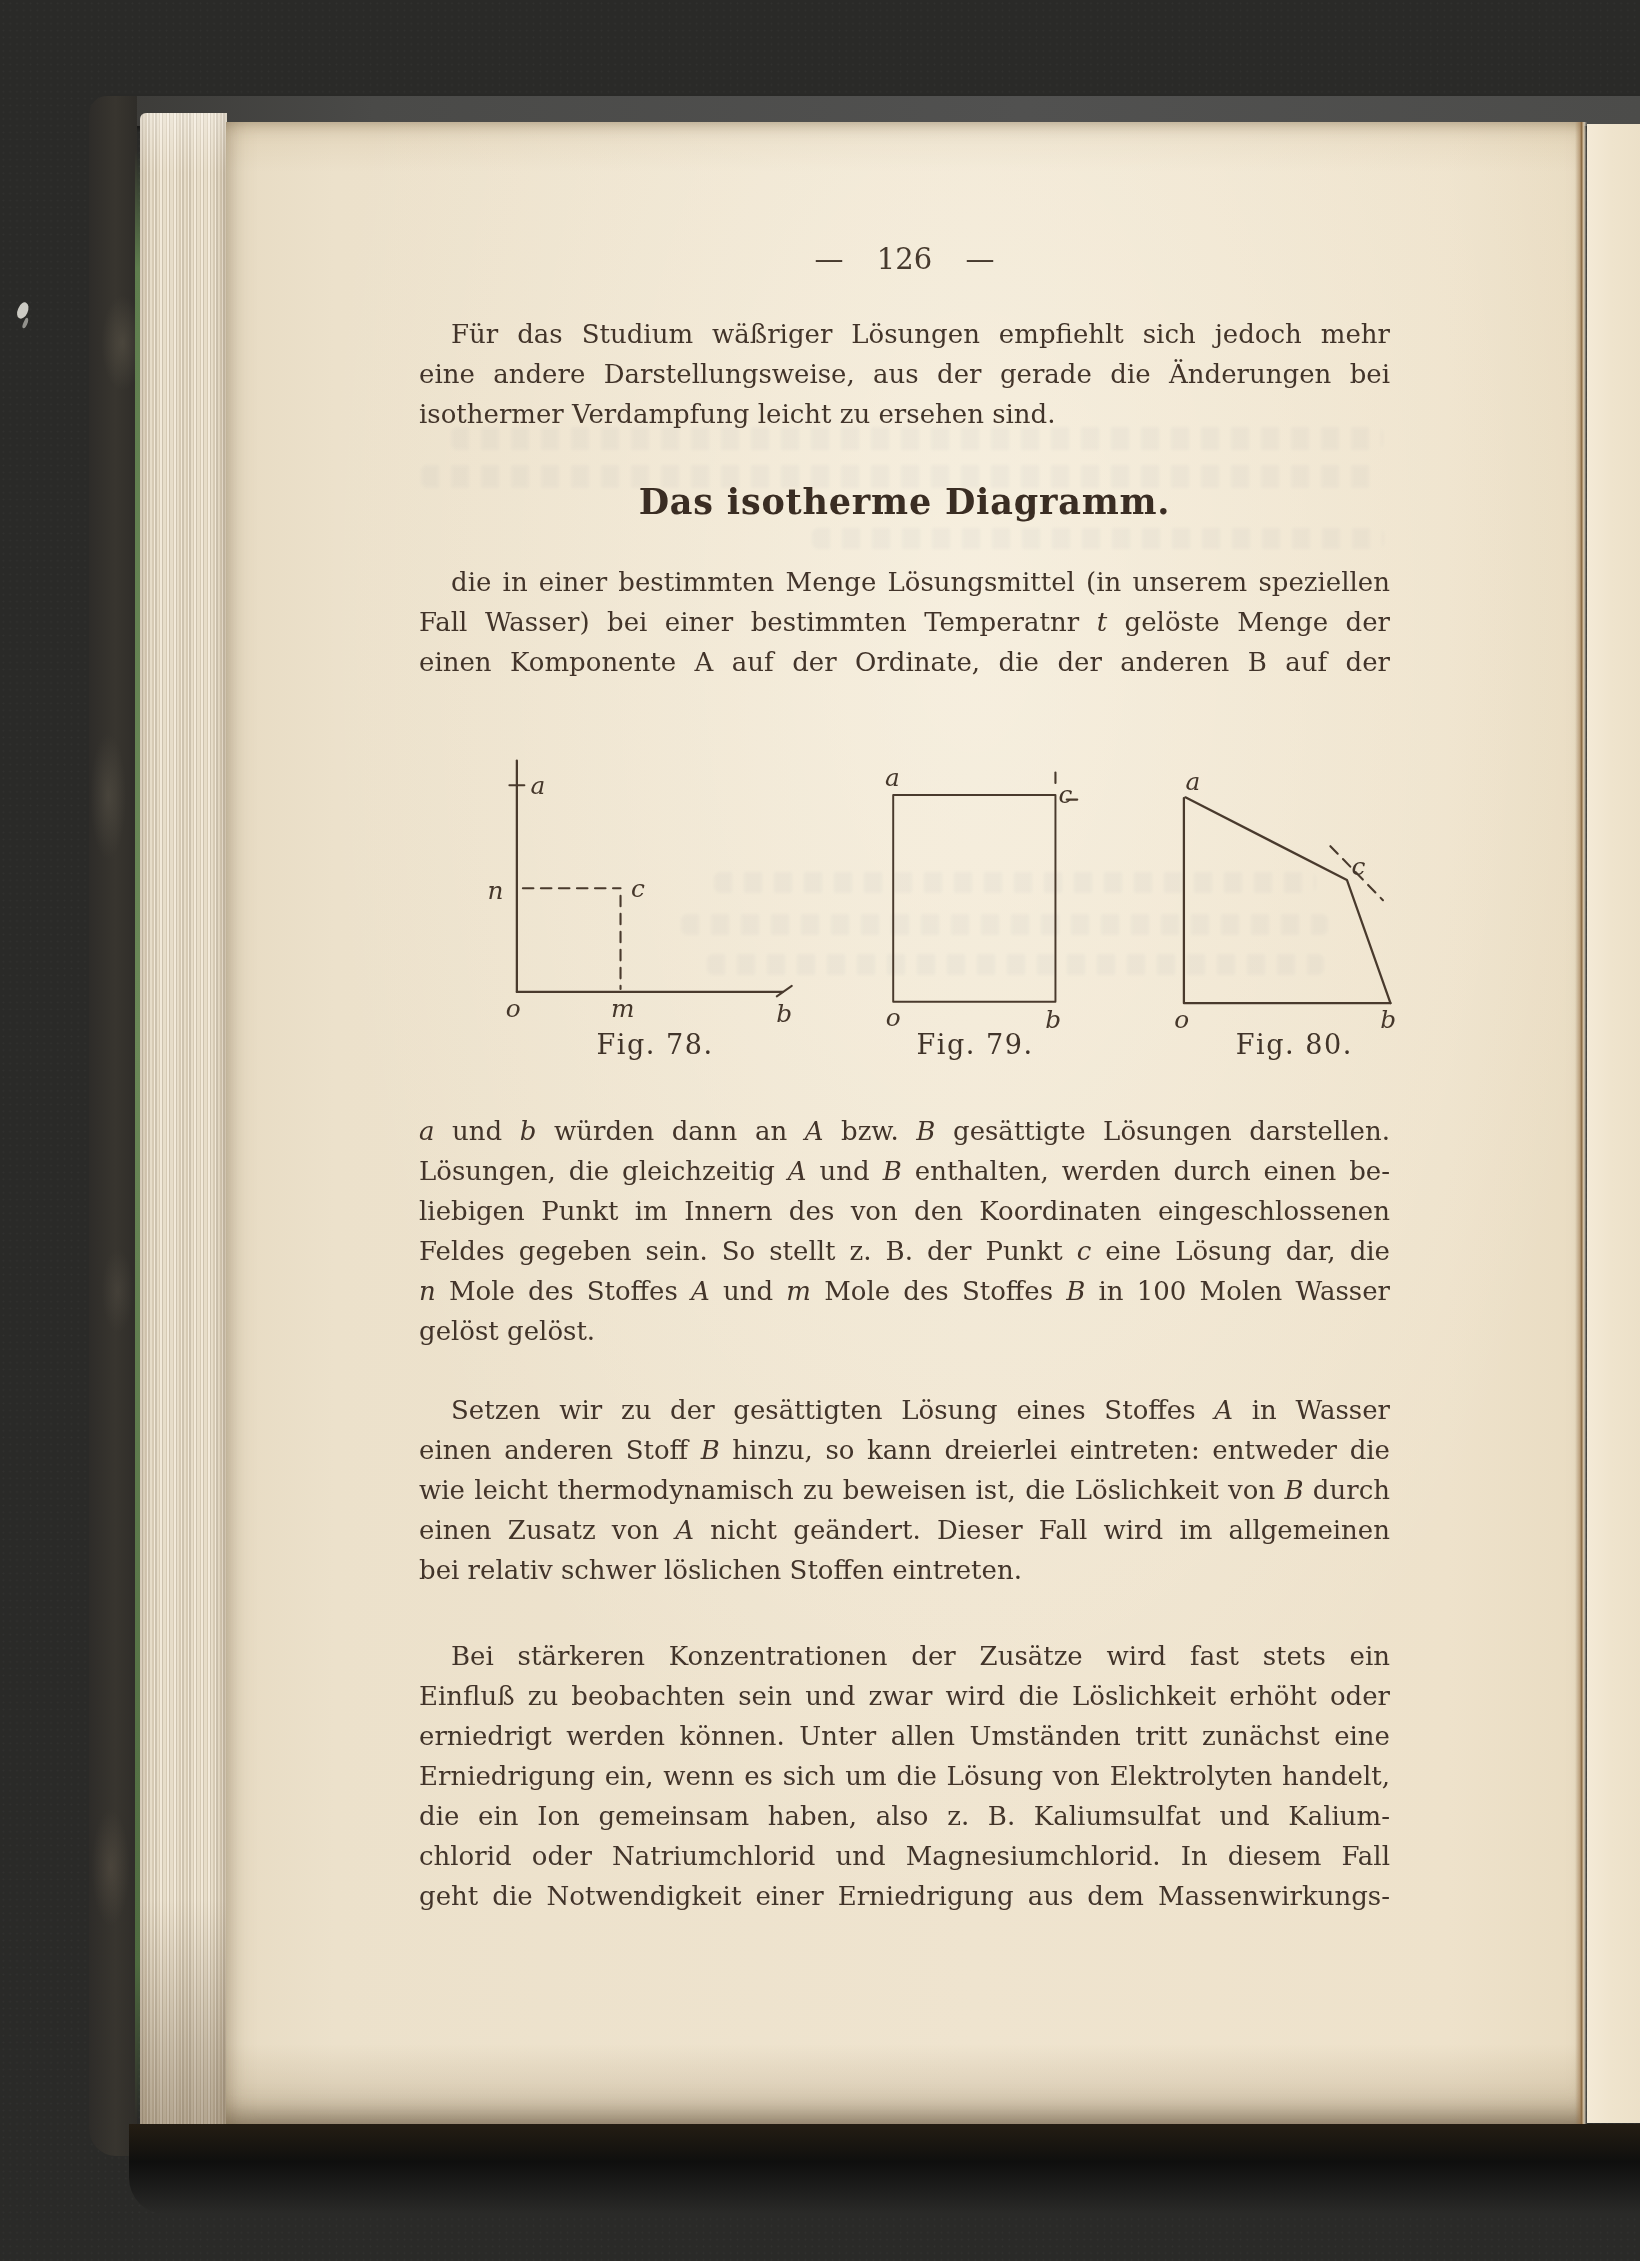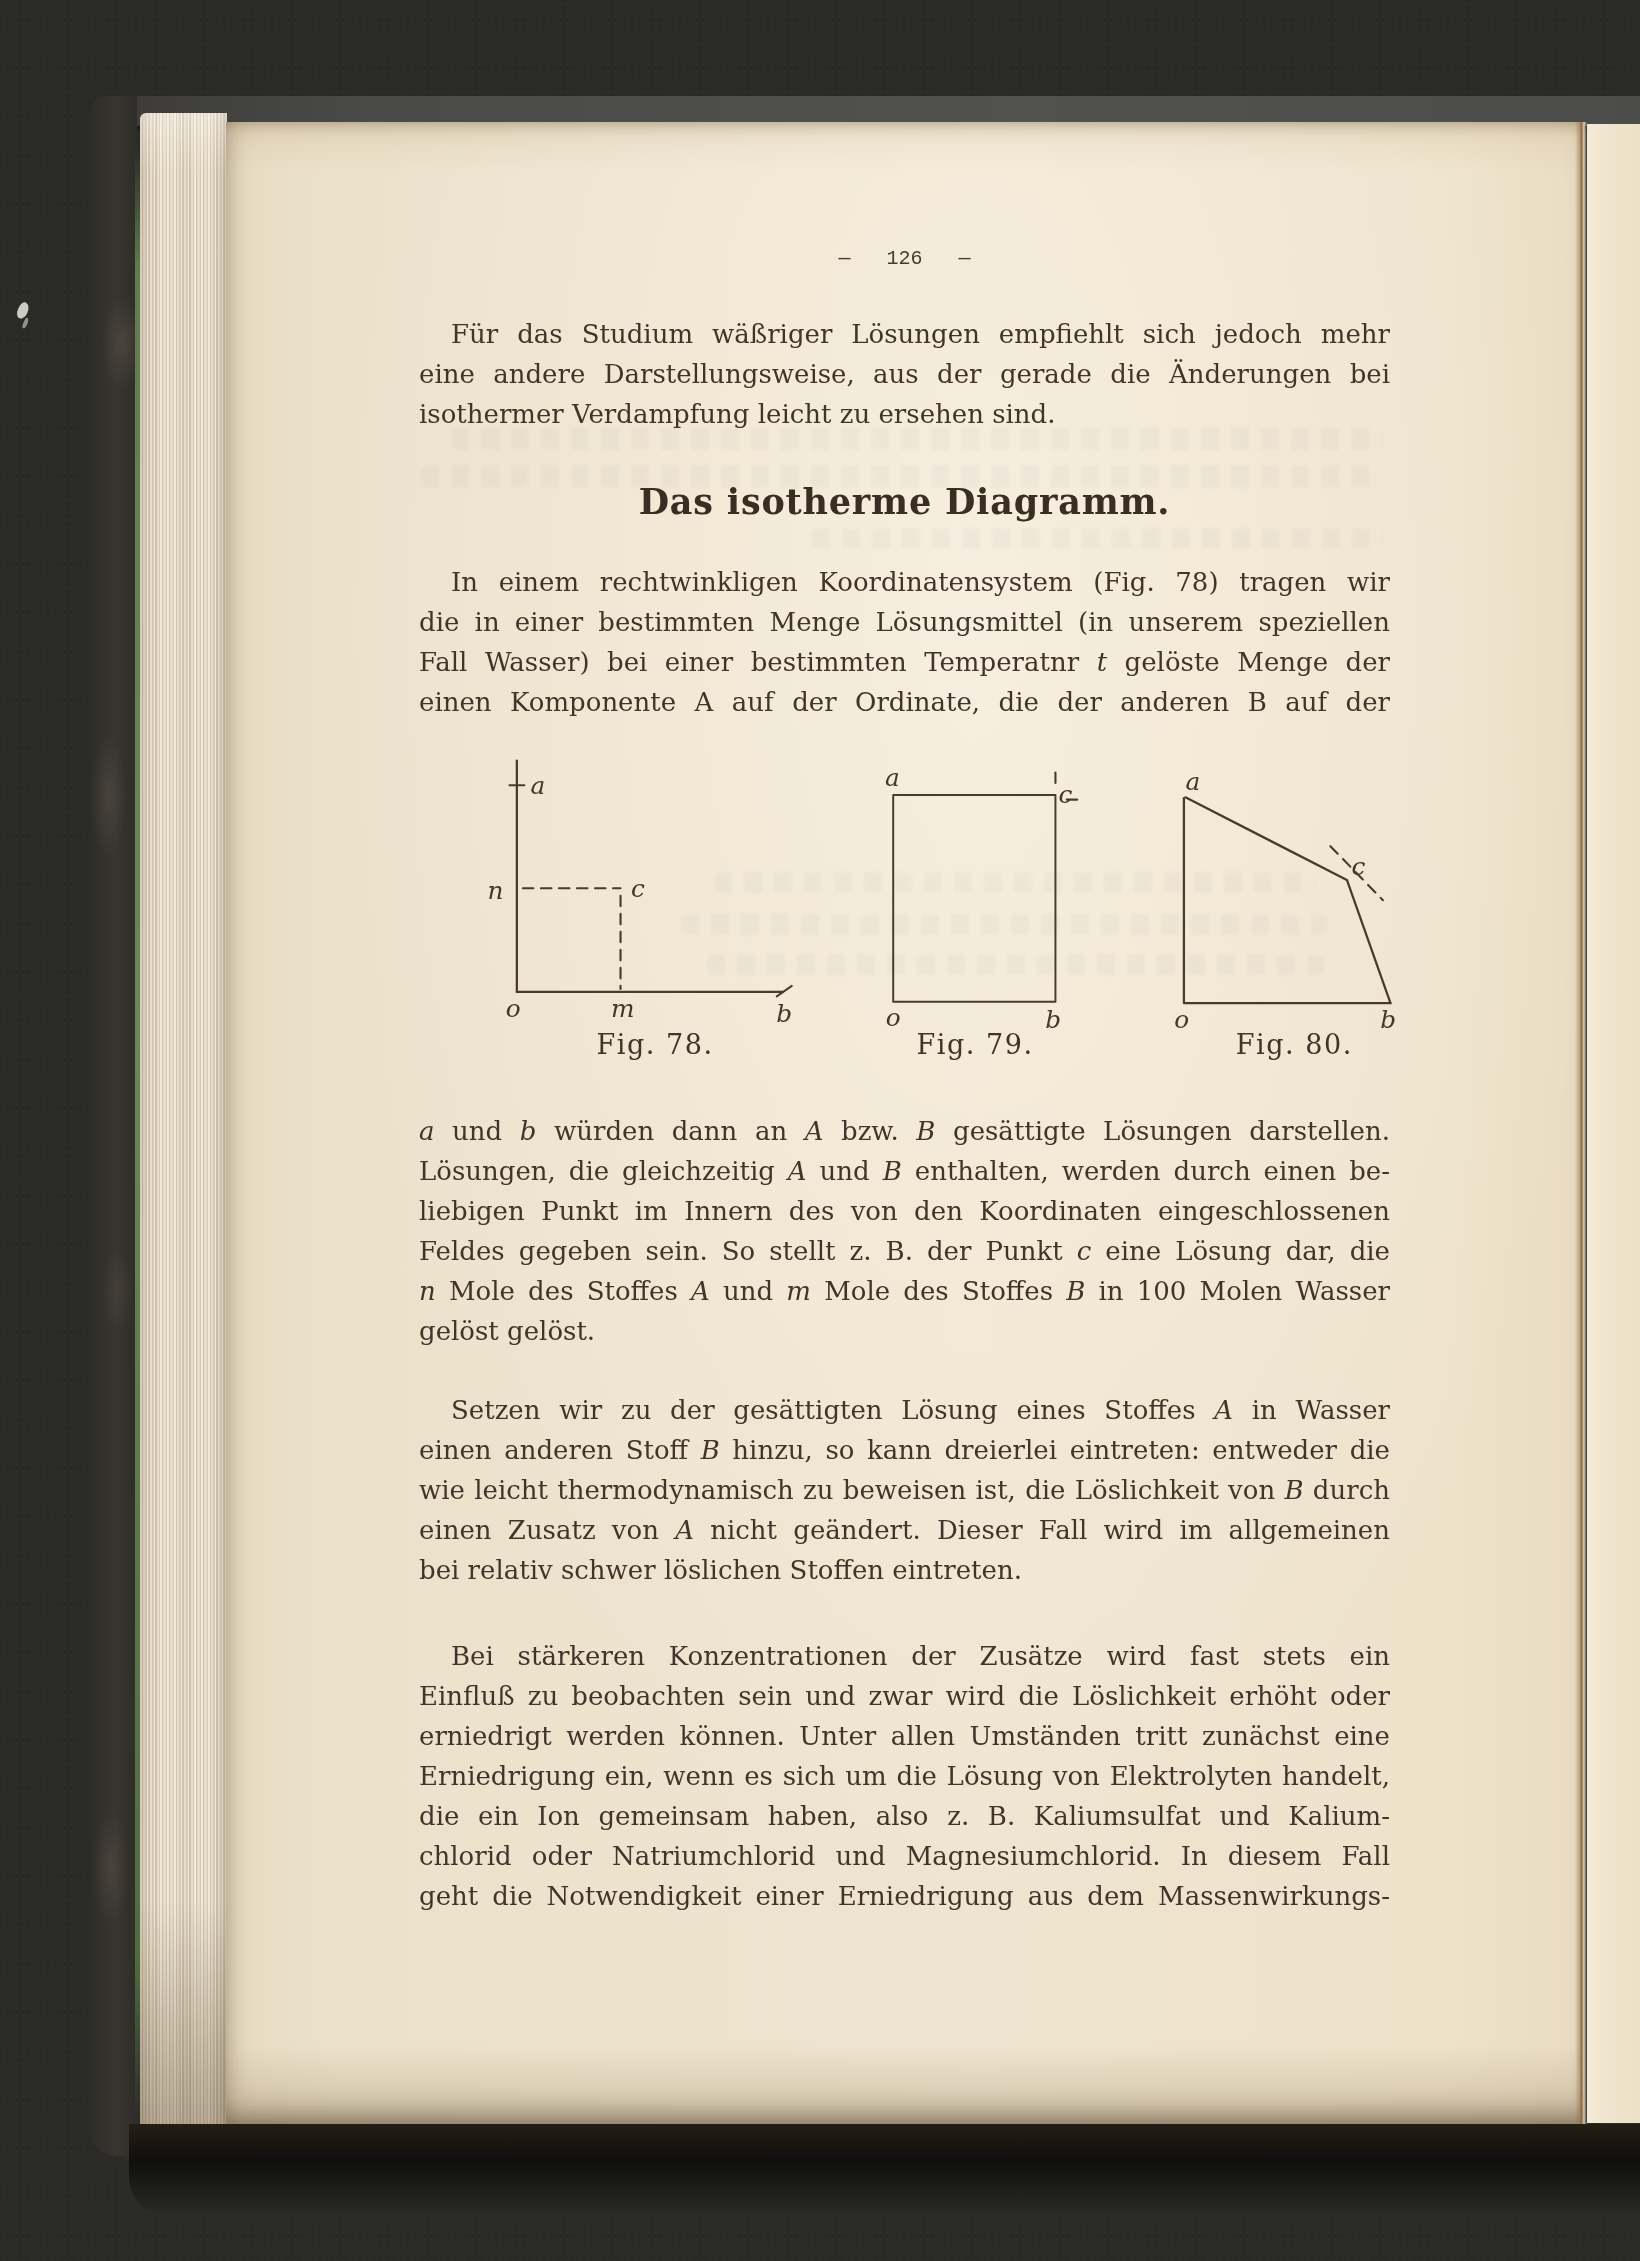--- a/index.html
+++ b/index.html
@@ -74,21 +74,21 @@
   
   .ghost{
     position:absolute;filter:blur(1.5px);opacity:.45;border-radius:6px;
     background:repeating-linear-gradient(90deg,rgba(128,140,155,.13) 0 18px,rgba(128,140,155,0) 18px 30px);
   }
   
   .textblock{position:absolute;left:419px;width:971px;color:#42342a;font-size:26px;line-height:40px;}
   .line{text-align:justify;text-align-last:justify;min-height:40px;}
   .line.line-left{text-align-last:left;}
   .para.indent .line:first-child{text-indent:32px;}
-  .page-number{top:239px;text-align:right;text-align-last:center;font-size:20px;word-spacing:24px;color:#473a2e;font-family:Liberation Mono, monospace;}
+  .page-number{top:239px;text-align:right;text-align-last:center;font-size:29px;word-spacing:24px;color:#473a2e;}
   .heading{top:482px;text-align:center;text-align-last:center;font-size:35px;letter-spacing:0.8px;color:#3a2d23;font-weight:700;}
   i{font-style:italic;}
   
   .figs{position:absolute;left:414px;top:744px;width:1023px;height:323px;}
   .figs path{stroke:#493a2d;stroke-width:3;fill:none;stroke-linecap:round;stroke-linejoin:round;}
   .figs path.thin{stroke-width:2.6;}
   .figs path.dash{stroke-dasharray:14 10;stroke-width:2.8;}
   .figs text{font-family:"DejaVu Serif","Liberation Serif",serif;font-size:33px;font-style:italic;fill:#45372b;}
   .figs text.cap{font-size:36px;font-style:normal;letter-spacing:2px;fill:#41342a;}
 </style>
@@ -118,21 +118,20 @@
 
   <div class="textblock para indent" style="top:314px">
       <div class="line">Für das Studium wäßriger Lösungen empfiehlt sich jedoch mehr</div>
       <div class="line">eine andere Darstellungsweise, aus der gerade die Änderungen bei</div>
       <div class="line line-left">isothermer Verdampfung leicht zu ersehen sind.</div>
     </div>
 
   <div class="textblock heading">Das isotherme Diagramm.</div>
 
   <div class="textblock para indent" style="top:562px">
-      <div class="line">In einem rechtwinkligen Koordinatensystem (Fig. 78) tragen wir</div>
       <div class="line">die in einer bestimmten Menge Lösungsmittel (in unserem speziellen</div>
       <div class="line">Fall Wasser) bei einer bestimmten Temperatnr <i>t</i> gelöste Menge der</div>
       <div class="line">einen Komponente A auf der Ordinate, die der anderen B auf der</div>
     </div>
 
   <svg class="figs" viewBox="550 990 1360 430">
 
     <g>
       <path d="M686 1012 V1320"></path>
       <path class="thin" d="M676 1045 H696"></path>

